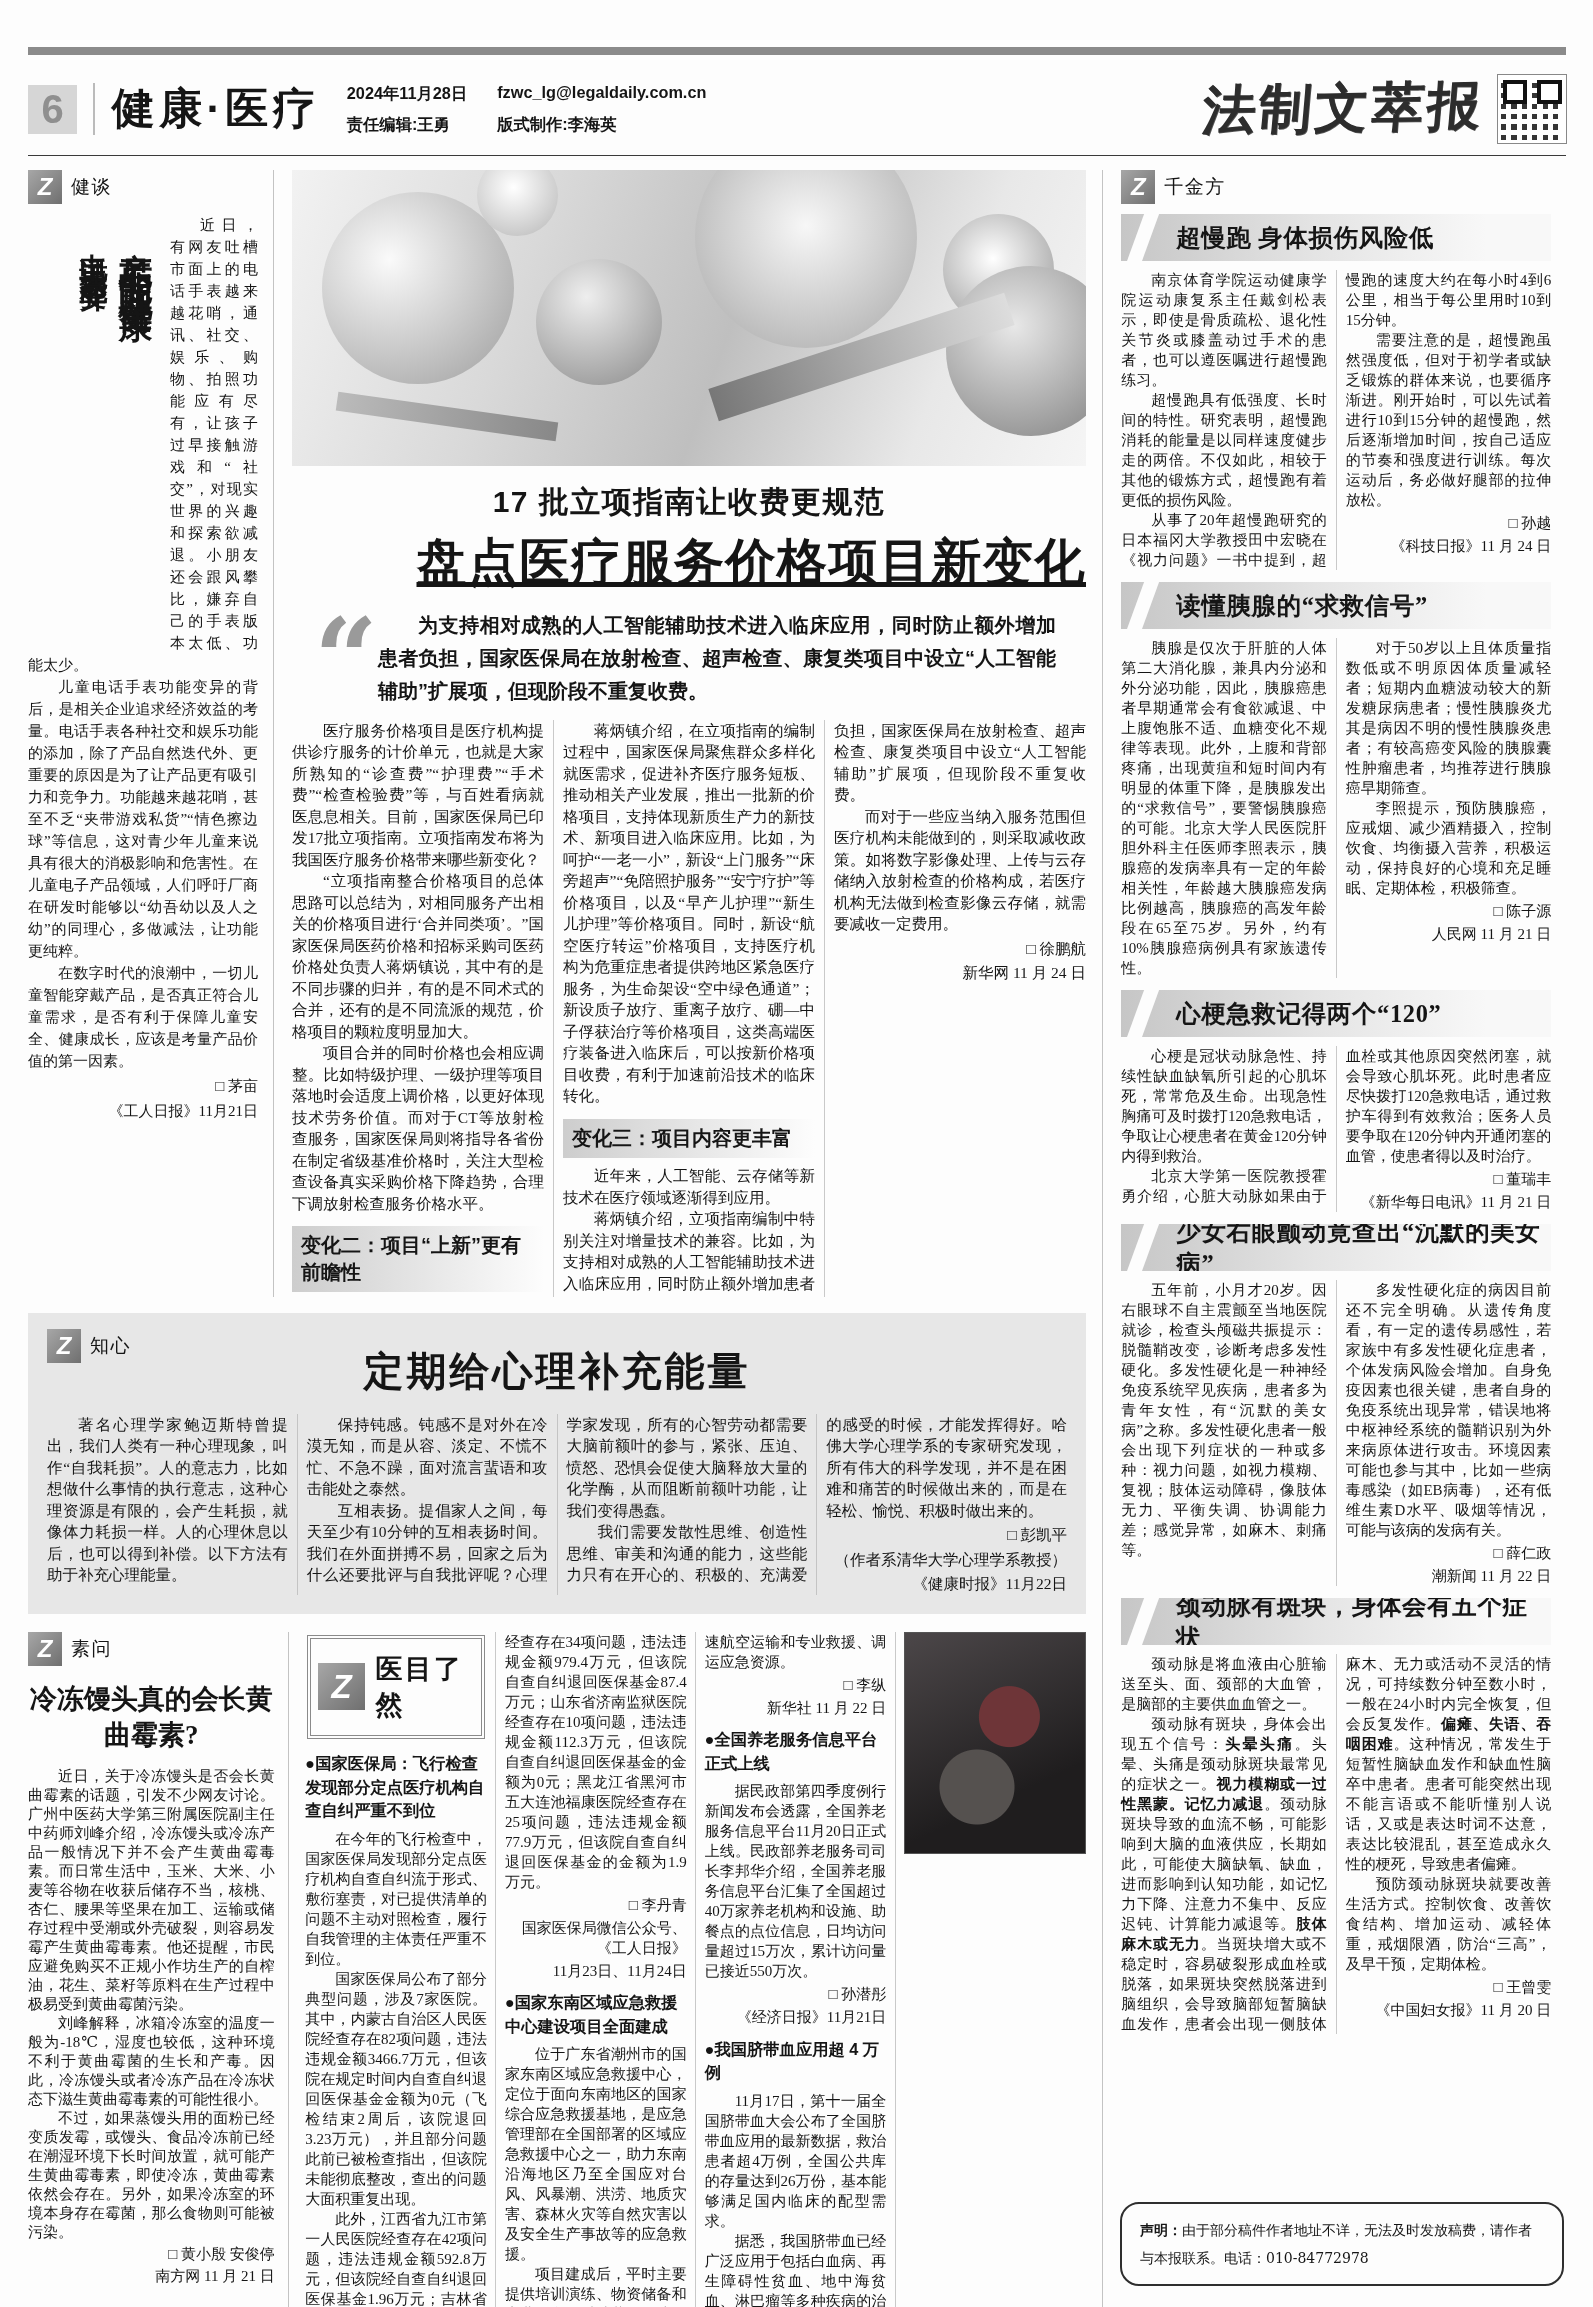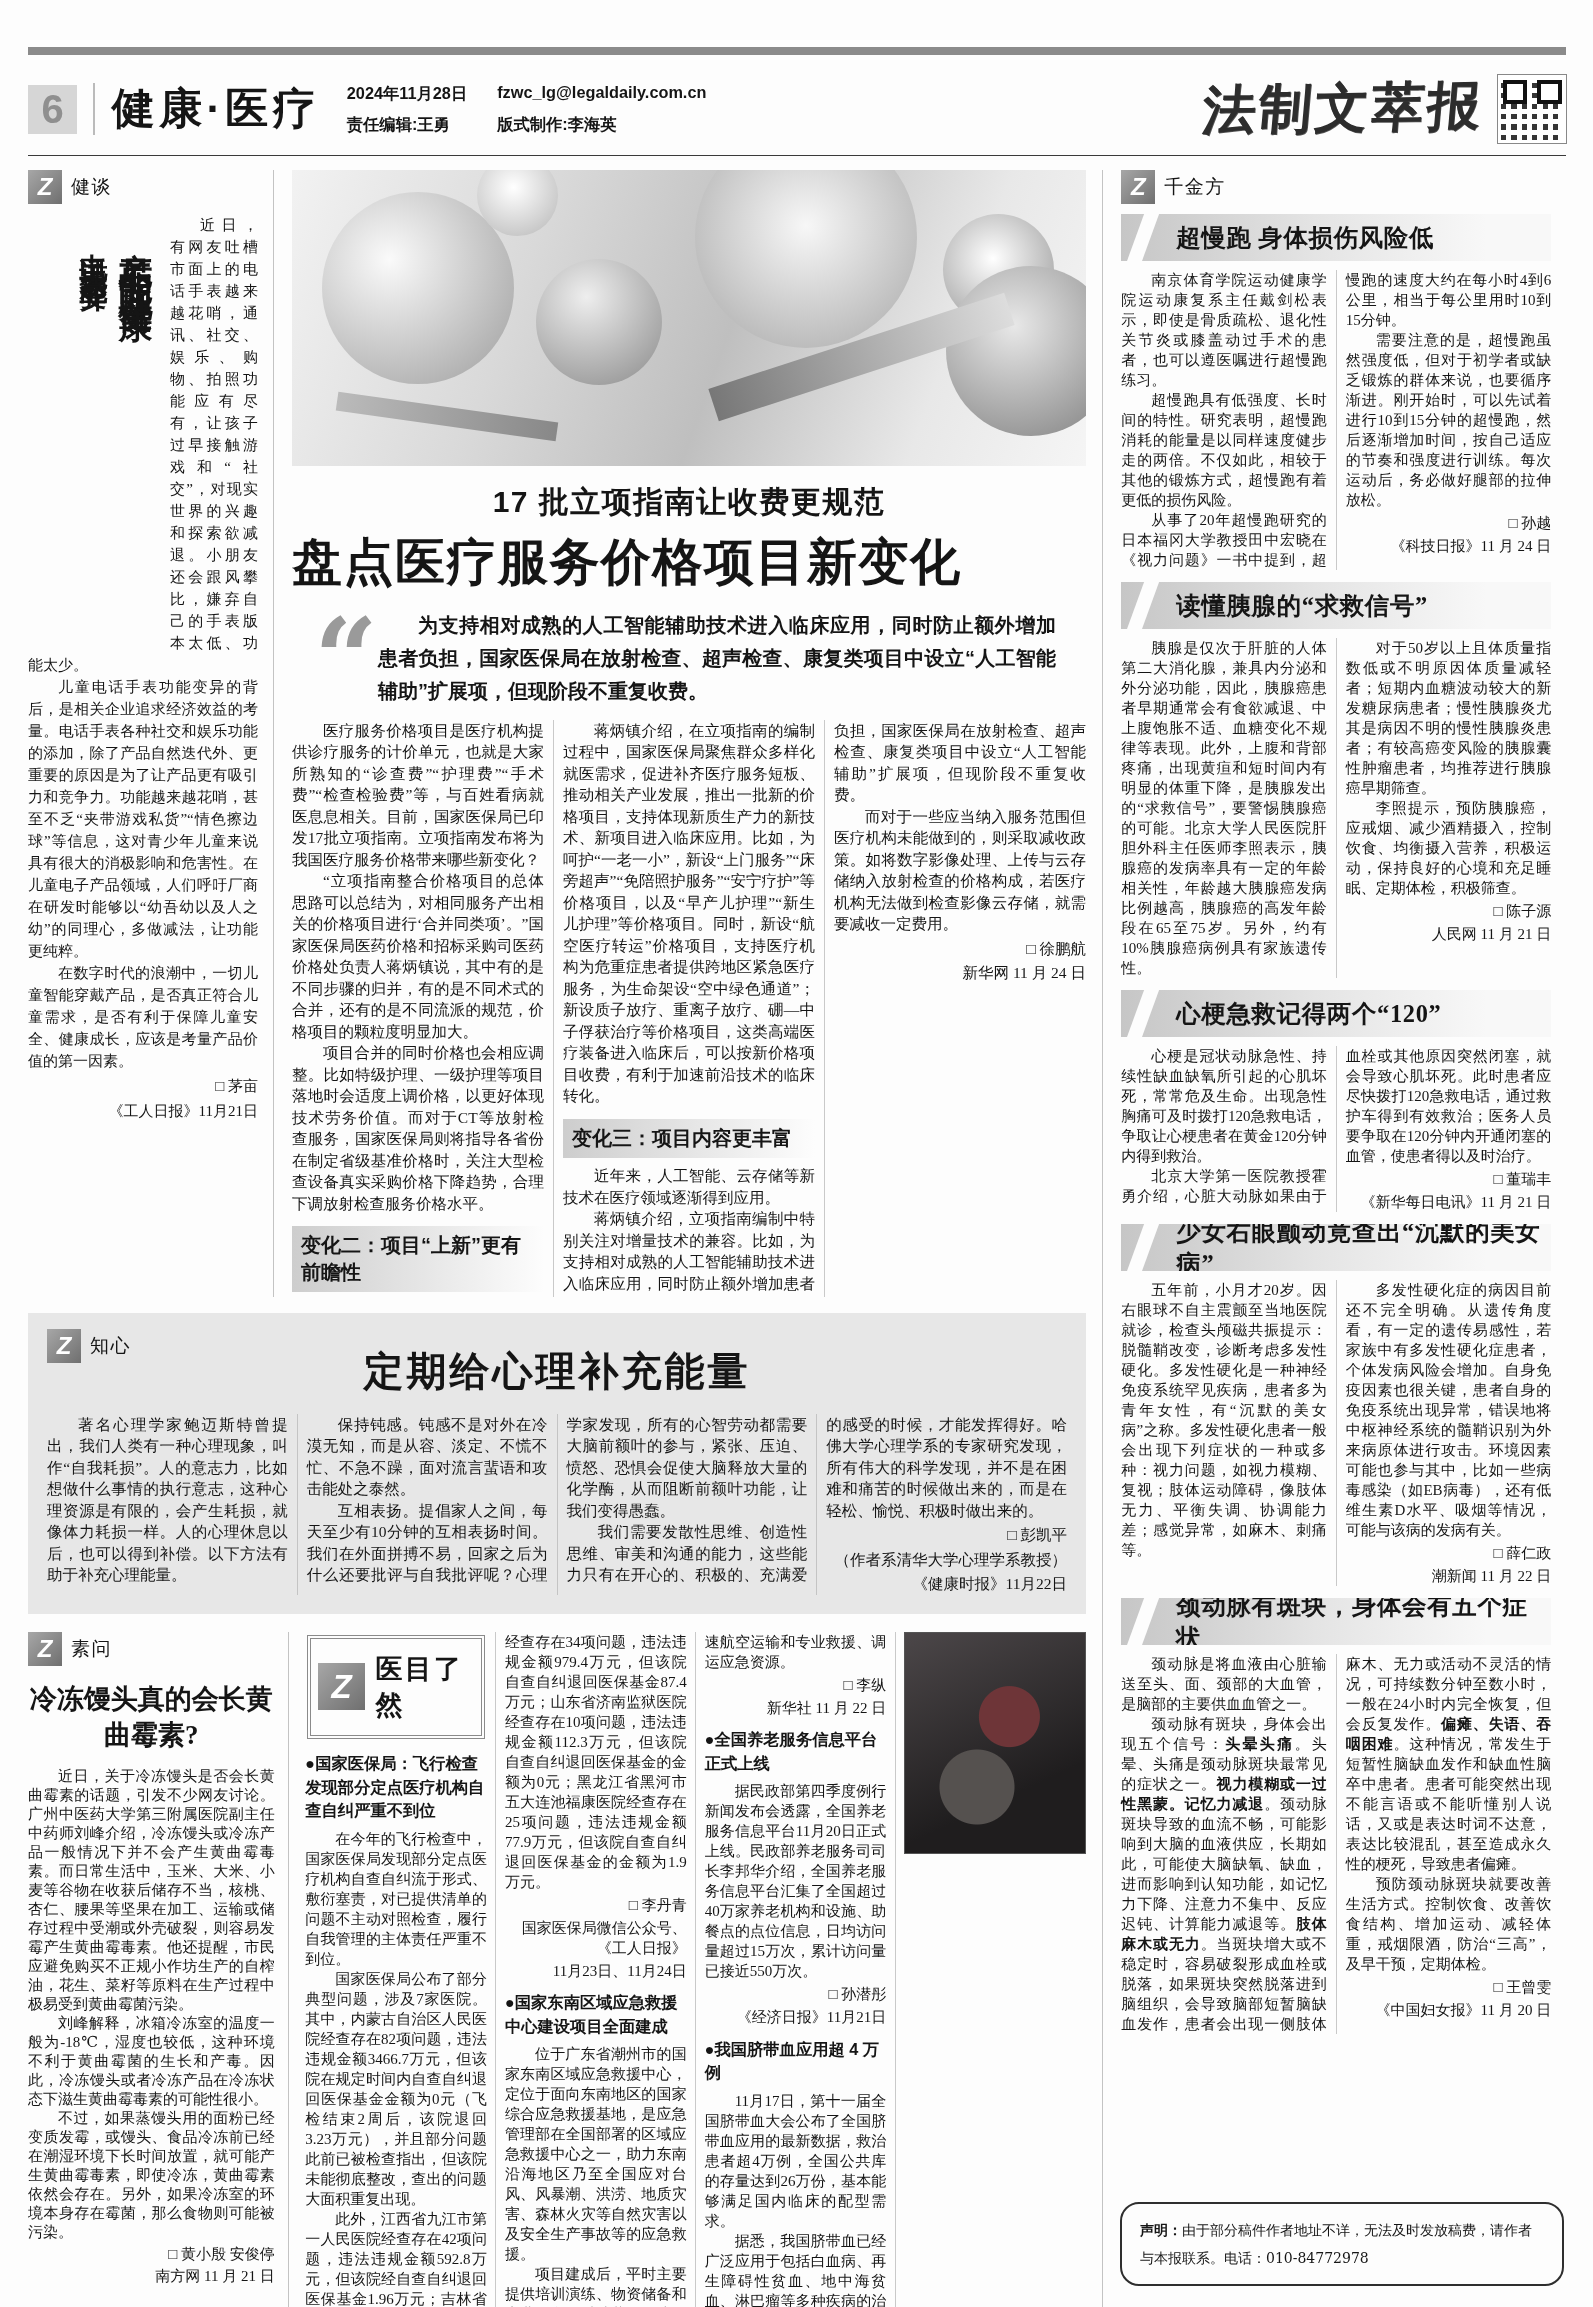--- a/index.html
+++ b/index.html
@@ -71,21 +71,21 @@
   .c2 { width:126px; height:126px; left:244px; top:89px; background:radial-gradient(circle at 40% 30%,#eee,#8a8a8a); }
   .c3 { width:222px; height:222px; left:403px; top:-44px; background:radial-gradient(circle at 50% 45%,#f7f7f7,#a7a7a7); }
   .c4 { width:111px; height:111px; left:651px; top:44px; background:radial-gradient(circle at 45% 40%,#fff,#949494); }
   .c5 { width:81px; height:81px; left:185px; top:-15px; background:radial-gradient(circle at 45% 40%,#fff,#b5b5b5); }
   .c6 { width:170px; height:170px; right:-30px; top:96px; background:radial-gradient(circle at 40% 35%,#e8e8e8,#7d7d7d); }
   .bar1 { position:absolute; width:311px; height:34px; left:414px; top:170px; transform:rotate(-18deg);
           background:linear-gradient(90deg,#777,#ddd); }
   .bar2 { position:absolute; width:222px; height:19px; left:44px; top:237px; transform:rotate(8deg);
           background:linear-gradient(90deg,#bbb,#888); }
   .main-kicker { text-align:center; font:bold 30px "Liberation Sans",sans-serif; margin-top:16.3px; letter-spacing:1.5px; }
-  .main-title { text-align:left; font:900 50px "Liberation Serif",serif; letter-spacing:1.5px; margin-top:6px; }
+  .main-title { text-align:right; font:900 50px "Liberation Serif",serif; letter-spacing:1.5px; margin-top:6px;text-decoration:underline; }
   .lead { display:flex; margin:13.3px 30px 4.4px 22px; }
   .lead-quote { font:900 111px Georgia,"DejaVu Serif",serif; color:#9a9a9a; line-height:0.9; width:64px; flex:0 0 auto; }
   .lead-text { font:bold 20px "Liberation Sans",sans-serif; line-height:33px; text-indent:2em; text-align:justify; }
   .cols3 { margin-top:10.4px; height:577px; columns:3; column-gap:19px; column-rule:0.7px solid #c9c9c9;
            font-size:15.5px; line-height:21.5px; column-fill:auto; }
 
   
   .zhixin { margin-top:16.3px; background:#e7e7e7; padding:16.3px 19px 19px; }
   .zhixin-title { text-align:center; font:900 40px "Liberation Serif",serif; letter-spacing:3px; margin-top:-30px; }
   .zhixin .cols4 { margin-top:15px; columns:4; column-gap:19px; column-rule:0.7px solid #c4c4c4;

